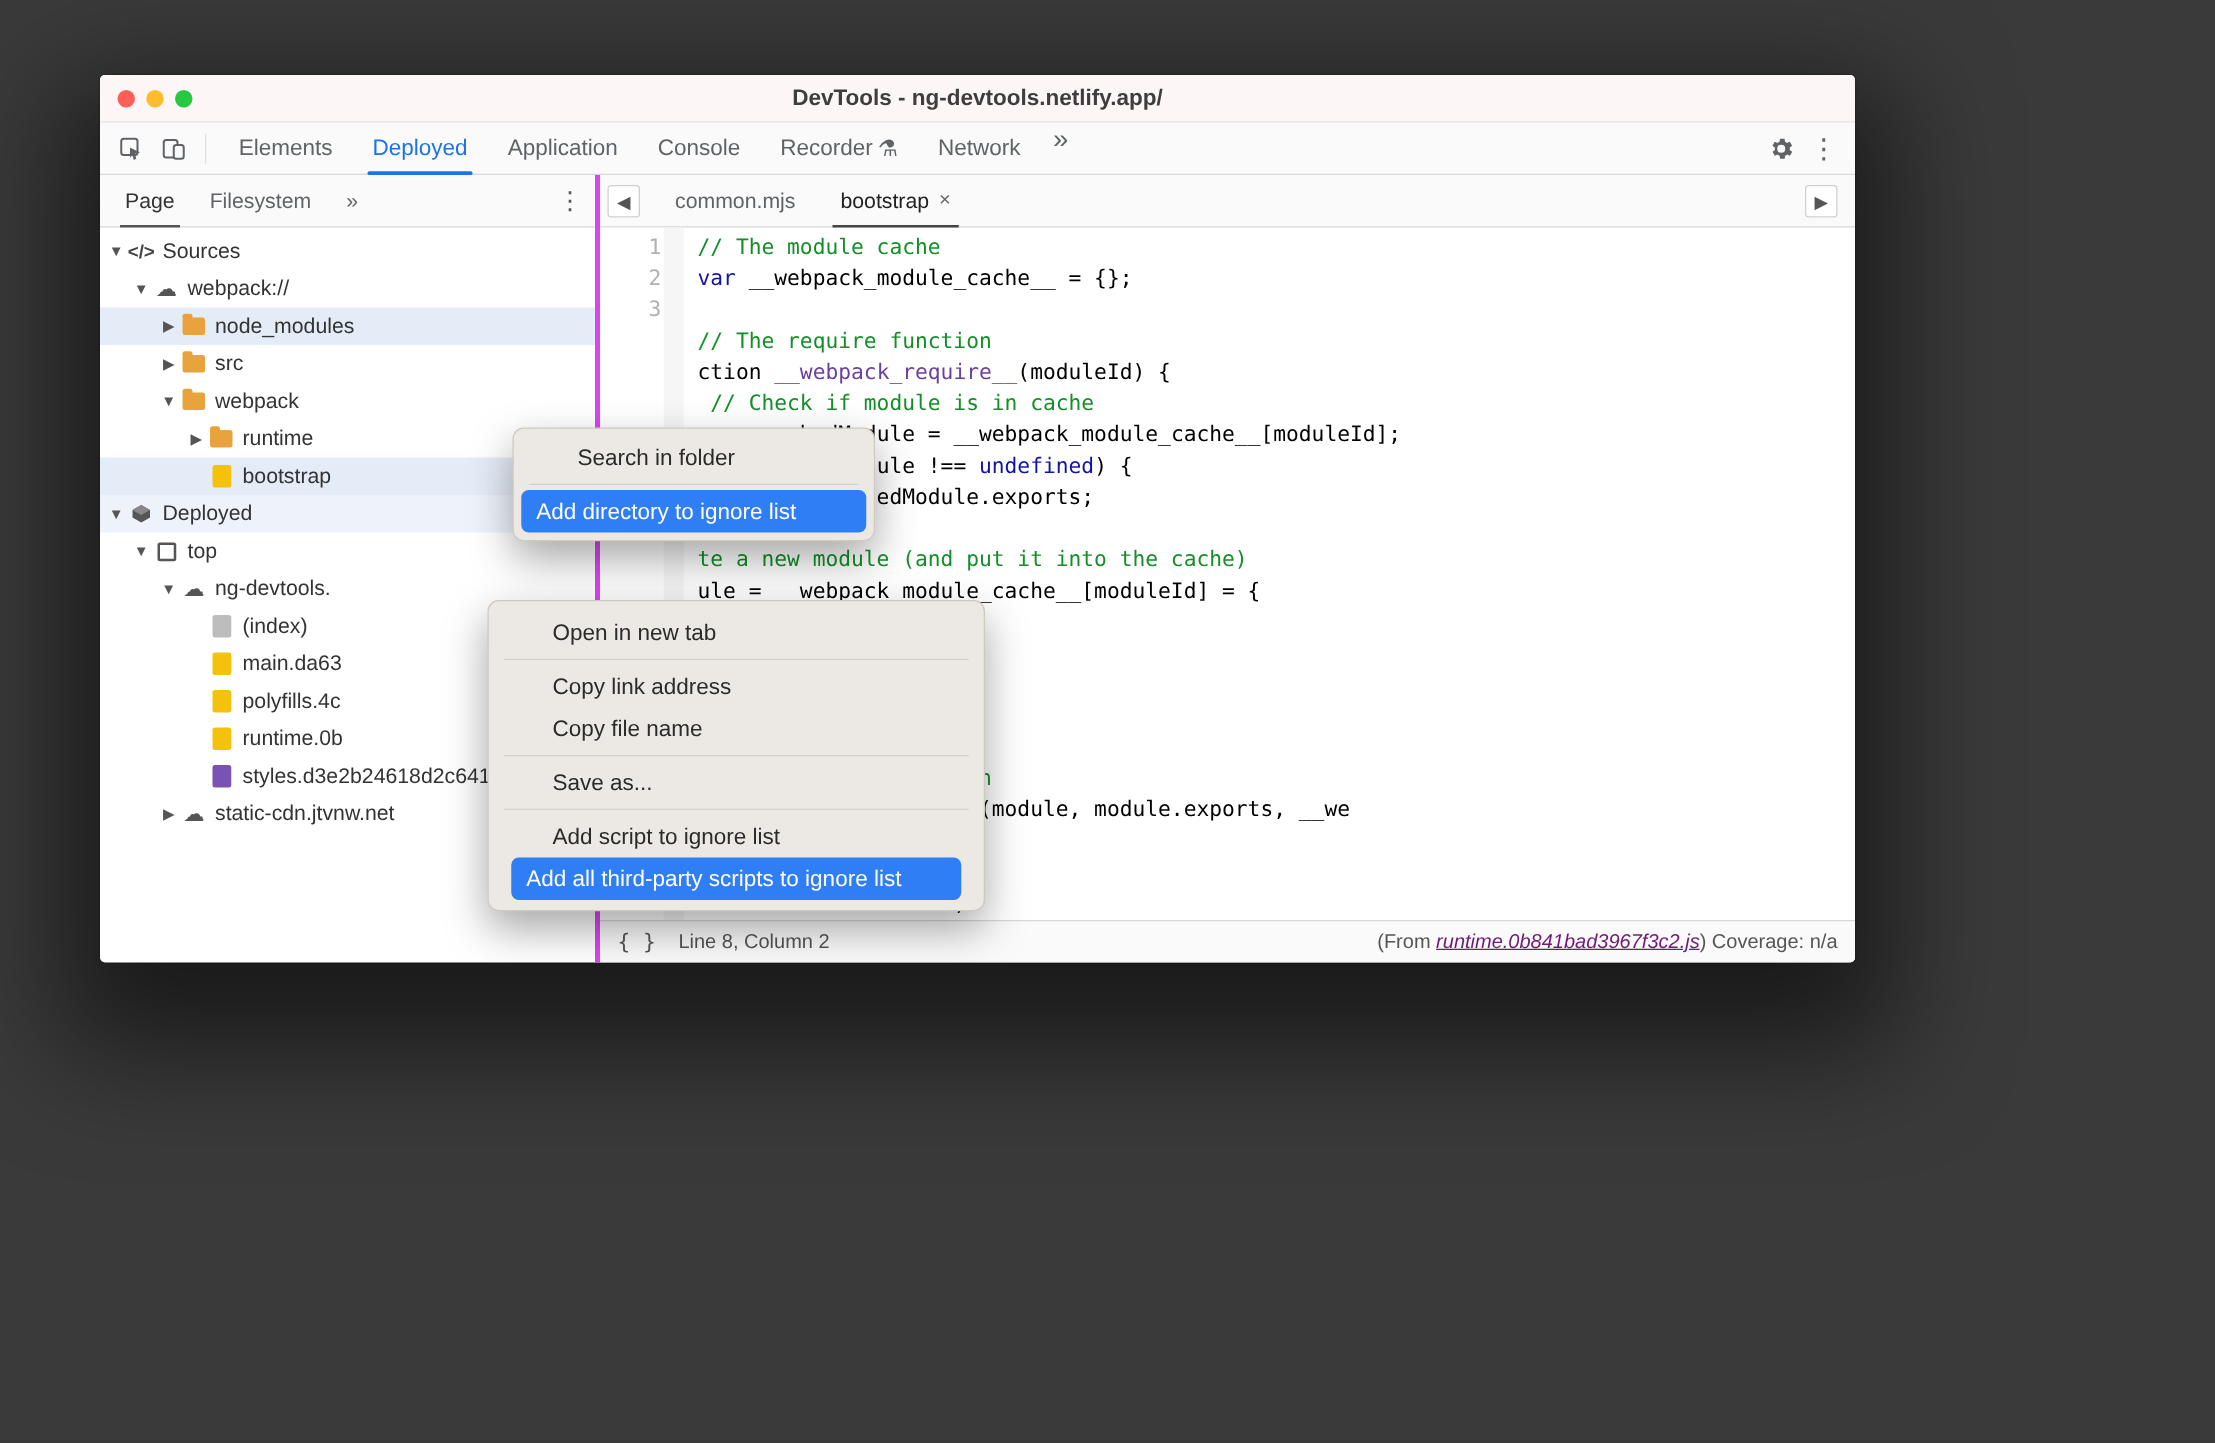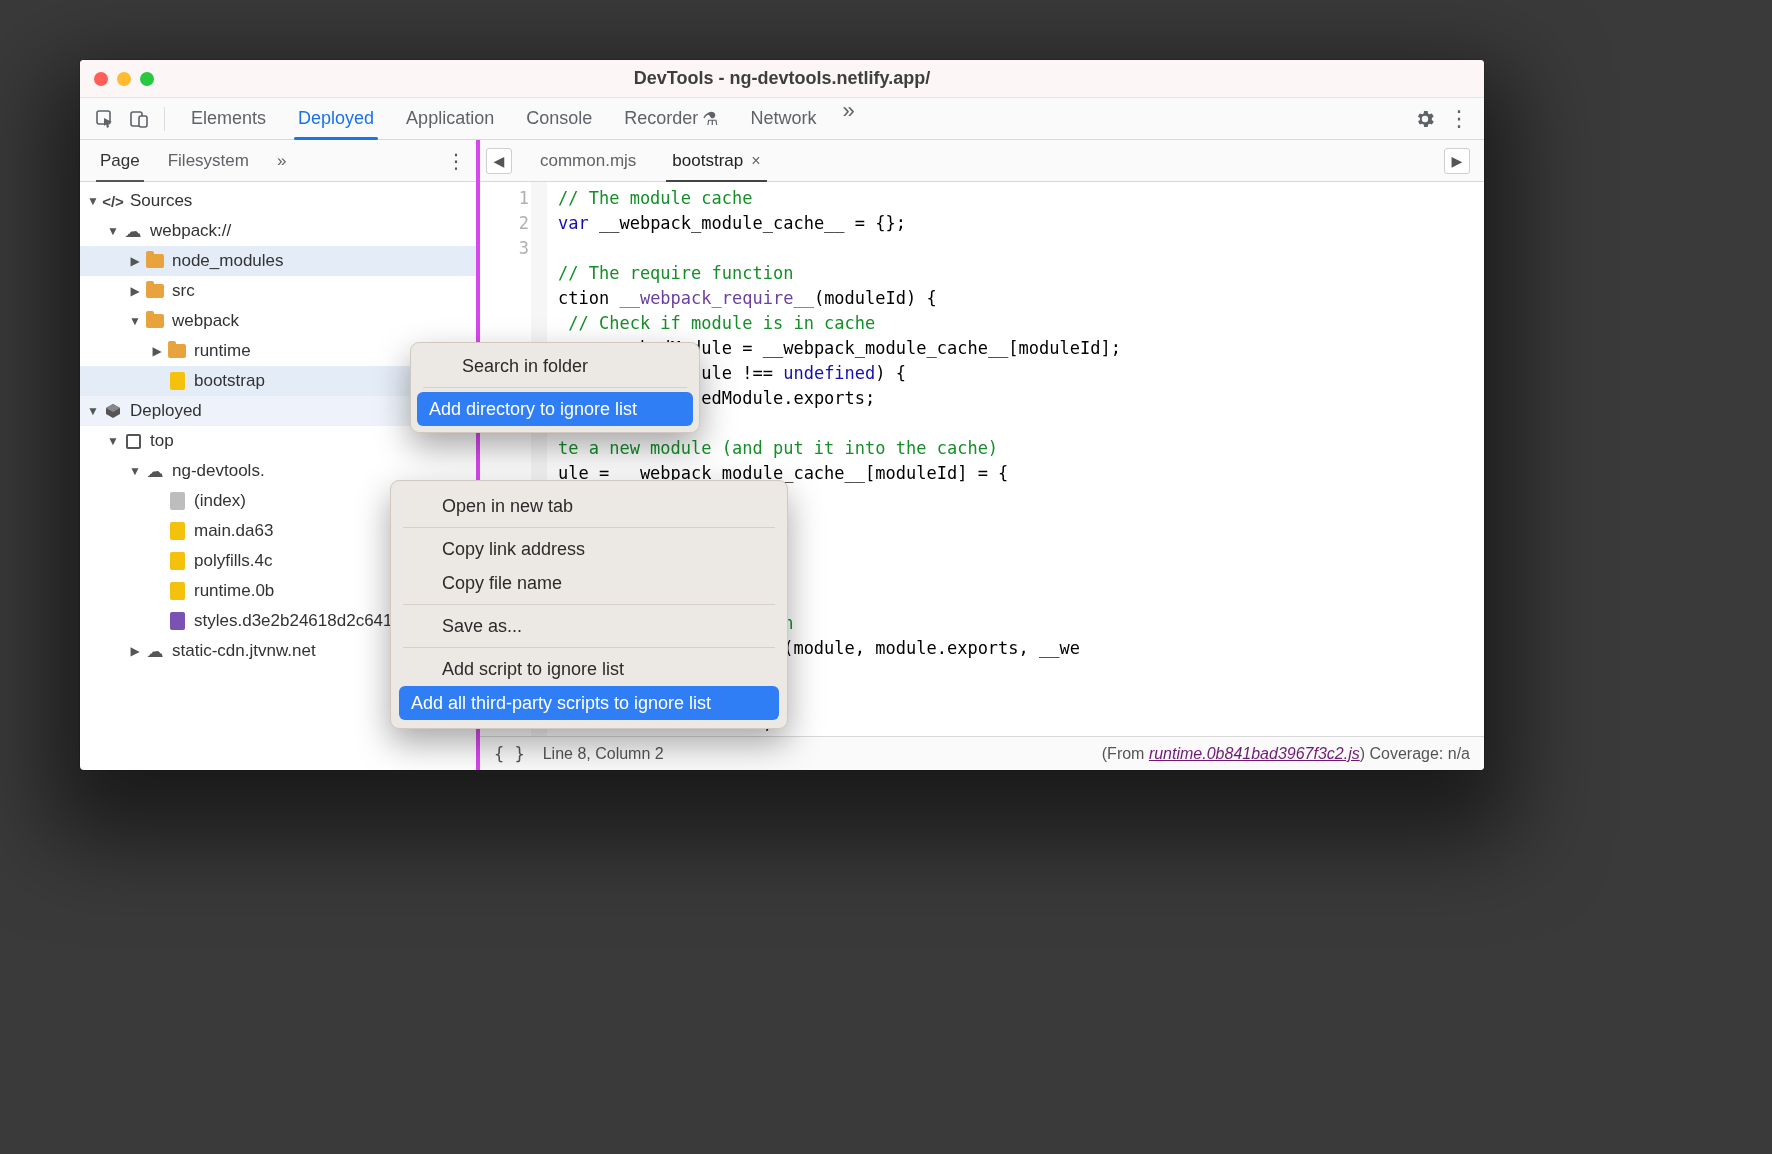--- a/index.html
+++ b/index.html
@@ -103,21 +103,21 @@
   
   .ctx {
     position:absolute; background:#ece8e3; border:1px solid #cfc9c2; border-radius:9px;
     box-shadow:0 14px 34px rgba(0,0,0,0.35); padding:6px 0; font-size:18px; color:#2b2b2b;
   }
   .ctx .item { height:34px; padding:0 18px; display:flex; align-items:center; cursor:default;margin-left:33px;}
   .ctx .item.blue { background:#2f7ef6; color:#fff; border-radius:6px; margin:0 6px; padding:0 12px;}
   .ctx .div { height:1px; background:#d6d0c8; margin:4px 12px; }
   .ctx1 { left:330px; top:282px; width:290px; }
   .ctx2 { left:310px; top:420px; width:398px; padding:8px 0;}
-  .ctx2 .item:last-child { margin:0 8px; padding:0 12px; background:#2f7ef6; color:#fff; border-radius:6px;}
+  .ctx2 .item:last-child { margin:0 18px; padding:0 12px; background:#2f7ef6; color:#fff; border-radius:6px;}
 </style>
 </head>
 <body>
 
 <div class="stage">
   <div class="window">
 
     <div class="titlebar">
       <div class="traffic">
         <div class="dot red"></div>

